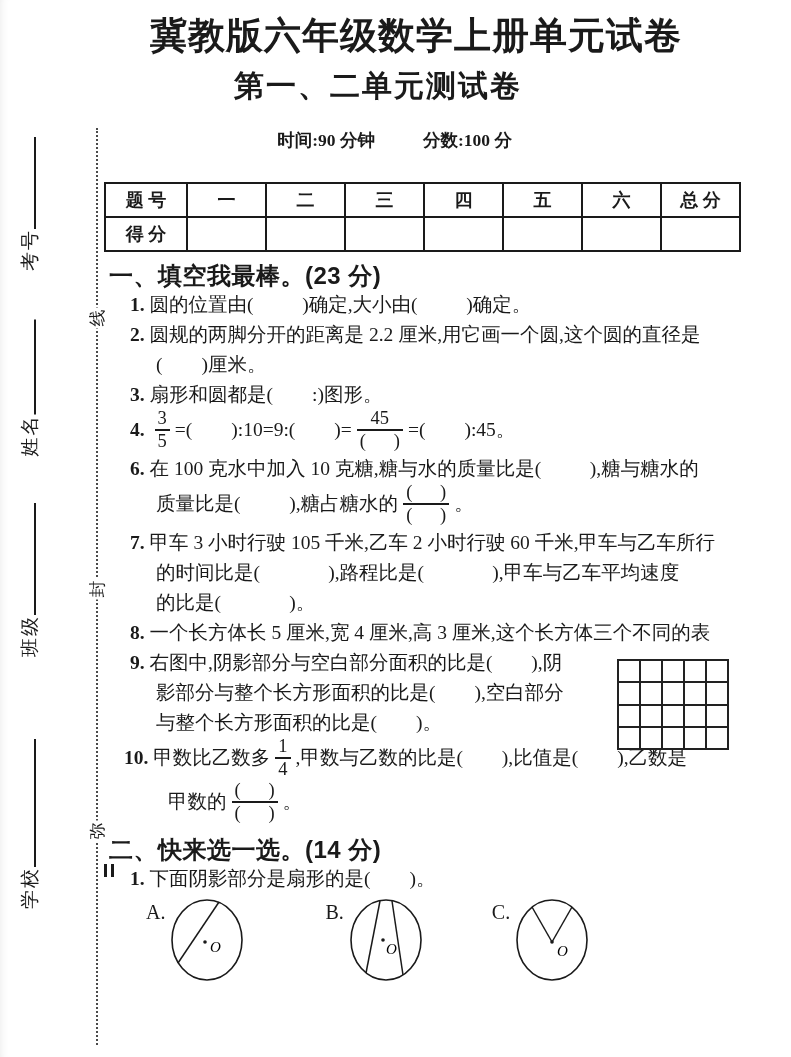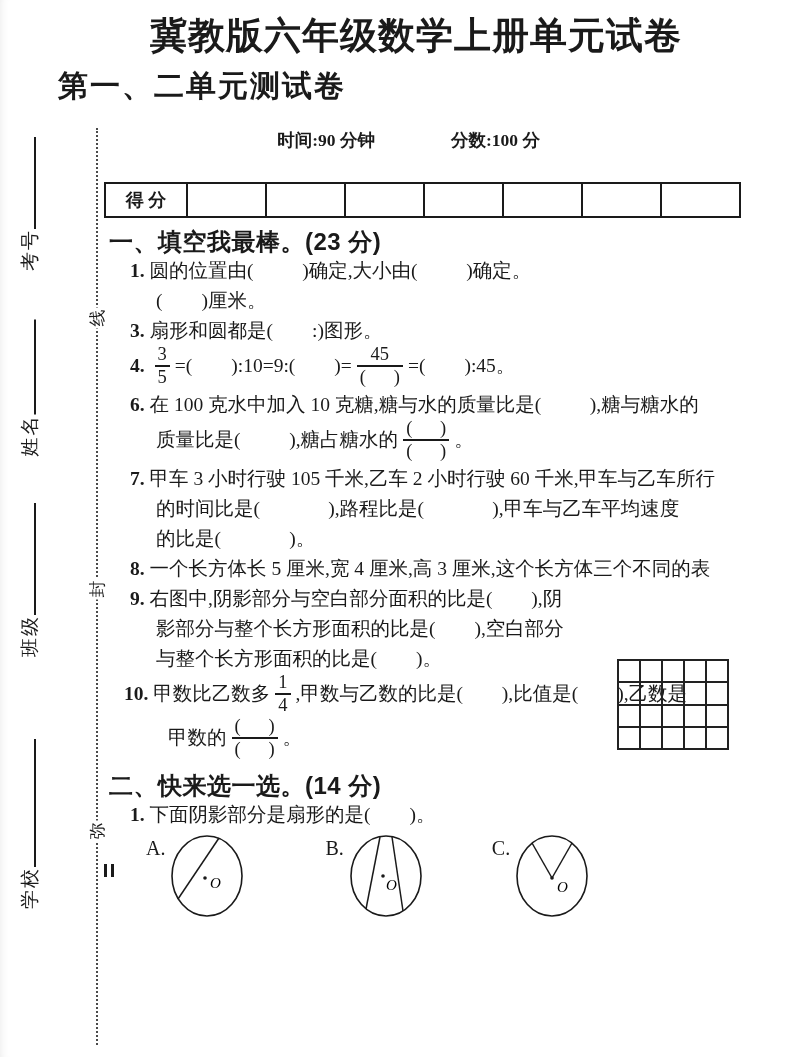--- a/index.html
+++ b/index.html
@@ -20,24 +20,24 @@
         font-size:17px;background:#fff;padding:3px 2px;line-height:1;}
   .sc1{top:318px}.sc2{top:589px}.sc3{top:831px}
   .seal-mark{position:absolute;left:104px;top:864px;width:12px;height:13px;}
   .seal-mark i{position:absolute;top:0;width:2.5px;height:13px;background:#1a1a1a;}
   .seal-mark i:first-child{left:0}.seal-mark i:last-child{left:7px}
   
   .content{position:absolute;left:104px;top:16px;width:640px;}
   .title{margin:0;text-align:center;transform:translateX(-8px);
         font-family:"Liberation Sans",sans-serif;font-weight:bold;
         font-size:37px;line-height:40px;letter-spacing:1px;}
-  .subtitle{margin:14px 0 0 0;transform:translateX(-46px);
+  .subtitle{margin:14px 0 0 0;text-align:center;transform:translateX(-46px);
         font-weight:bold;font-size:30px;line-height:32px;letter-spacing:2px;}
   .meta{margin-top:8px;padding-left:147px;font-weight:bold;font-size:17.5px;line-height:20px;white-space:pre;}
-  .meta .m2{margin-left:76px;}
+  .meta .m2{margin-left:48px;}
   
   .score-table{border-collapse:collapse;margin-top:12px;width:637px;table-layout:fixed;}
   .score-table td{border:2px solid #1a1a1a;height:32px;text-align:center;
         font-weight:bold;font-size:18px;padding:0;}
   .score-table td.c0{width:80px;}
   
   .sec-head{font-family:"Liberation Sans",sans-serif;font-weight:bold;
         font-size:24px;line-height:24px;margin:12px 0 2px 5px;letter-spacing:.5px;white-space:pre;}
   .ln{font-size:19.5px;line-height:30px;white-space:pre;}
   .ln b{font-weight:bold;}
@@ -81,35 +81,46 @@
   <div class="content">
 
     <h1 class="title">冀教版六年级数学上册单元试卷</h1>
     <h2 class="subtitle">第一、二单元测试卷</h2>
     <div class="meta">
       <span class="m1">时间:90 分钟</span><span class="m2">分数:100 分</span>
     </div>
 
     <table class="score-table">
       <tbody>
+          <tr>
+        <td class="c0">题 号</td>
+        <td>一</td>
+        <td>二</td>
+        <td>三</td>
+        <td>四</td>
+        <td>五</td>
+        <td>六</td>
+        <td>总 分</td>
+      </tr>
       <tr>
         <td class="c0">得 分</td>
         <td></td>
         <td></td>
         <td></td>
         <td></td>
         <td></td>
         <td></td>
         <td></td>
       </tr>
     </tbody>
       </table>
 
     <div class="sec-head">一、填空我最棒。(23 分)</div>
     <div class="ln in1"><b>1. </b>圆的位置由(          )确定,大小由(          )确定。</div>
+    <div class="ln in1"><b>2. </b>圆规的两脚分开的距离是 2.2 厘米,用它画一个圆,这个圆的直径是</div>
     <div class="ln in2">(        )厘米。</div>
     <div class="ln in1"><b>3. </b>扇形和圆都是(        :)图形。</div>
     <div class="ln in1"><b>4. </b><span class="frac"><span class="fn">3</span><span class="fd">5</span></span>=(        ):10=9:(        )=<span class="frac"><span class="fn">45</span><span class="fd">(      )</span></span>=(        ):45。</div>
     <div class="ln in1"><b>6. </b>在 100 克水中加入 10 克糖,糖与水的质量比是(          ),糖与糖水的</div>
     <div class="ln in2">质量比是(          ),糖占糖水的<span class="frac"><span class="fn">(      )</span><span class="fd">(      )</span></span>。</div>
     <div class="ln in1"><b>7. </b>甲车 3 小时行驶 105 千米,乙车 2 小时行驶 60 千米,甲车与乙车所行</div>
     <div class="ln in2">的时间比是(              ),路程比是(              ),甲车与乙车平均速度</div>
     <div class="ln in2">的比是(              )。</div>
     <div class="ln in1"><b>8. </b>一个长方体长 5 厘米,宽 4 厘米,高 3 厘米,这个长方体三个不同的表</div>
     <div class="ln in1"><b>9. </b>右图中,阴影部分与空白部分面积的比是(        ),阴</div>

